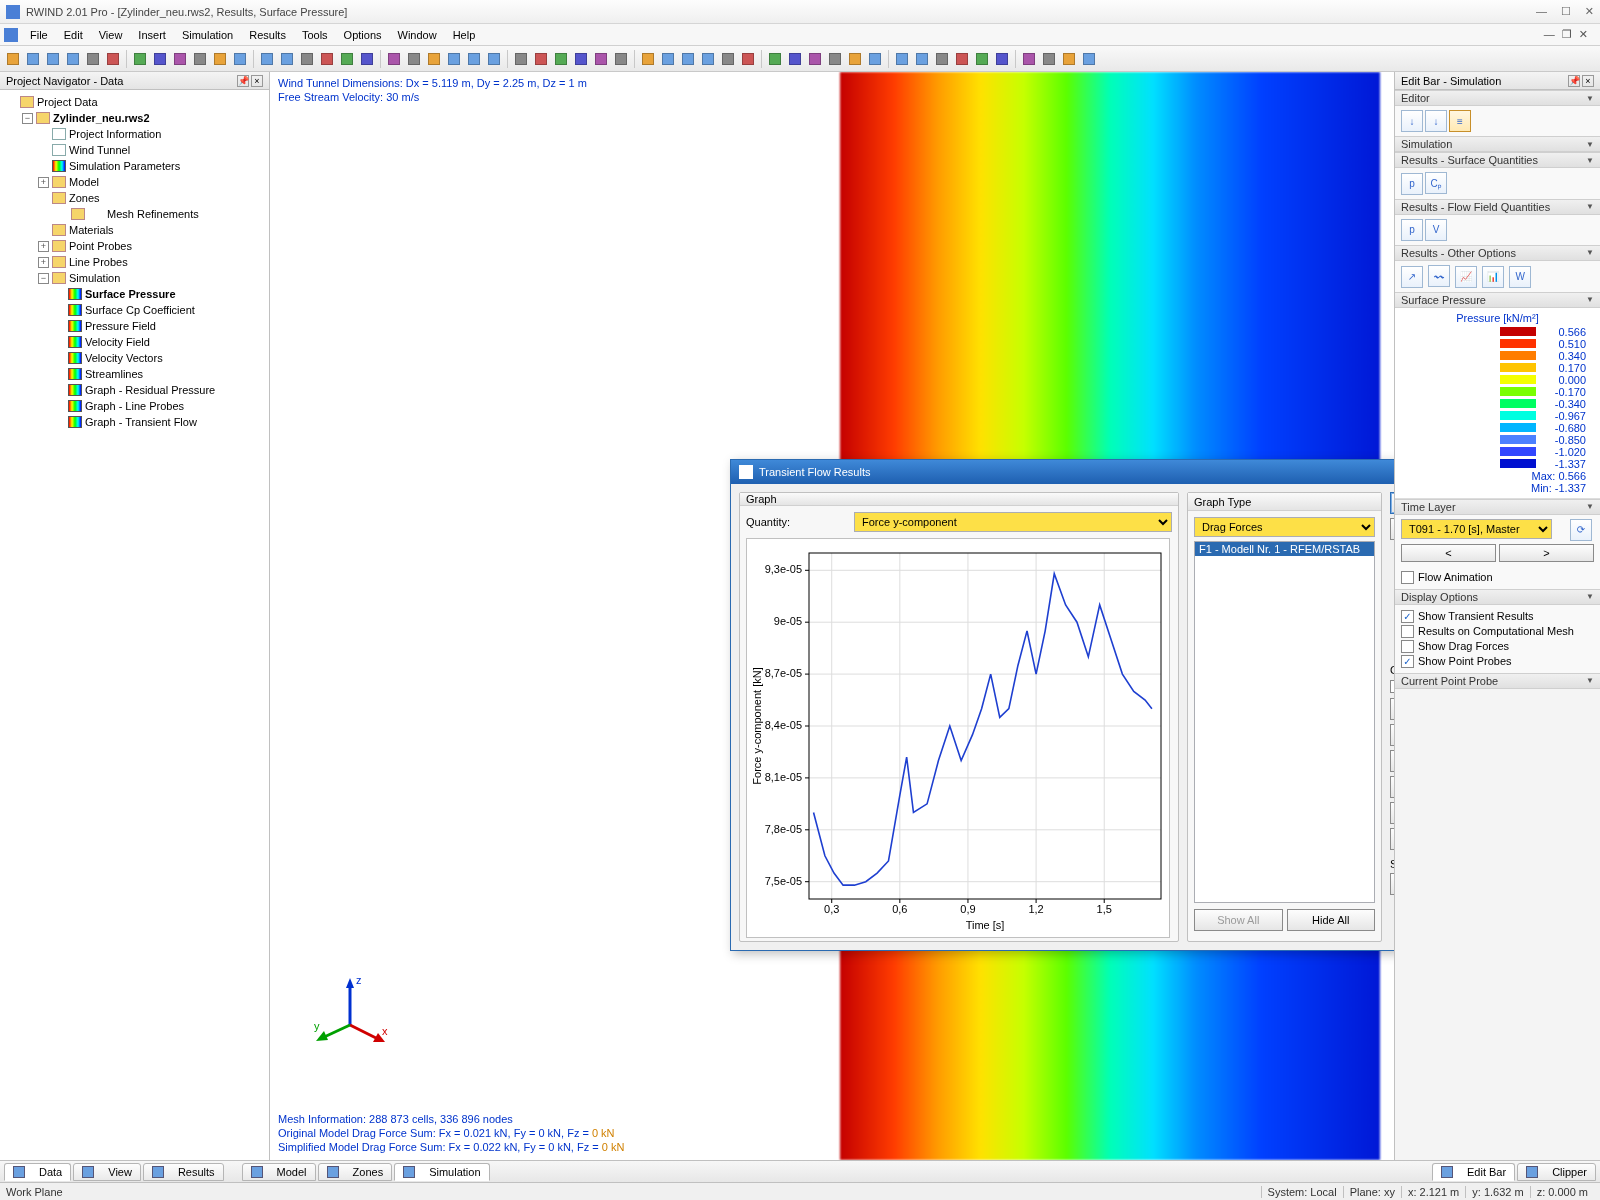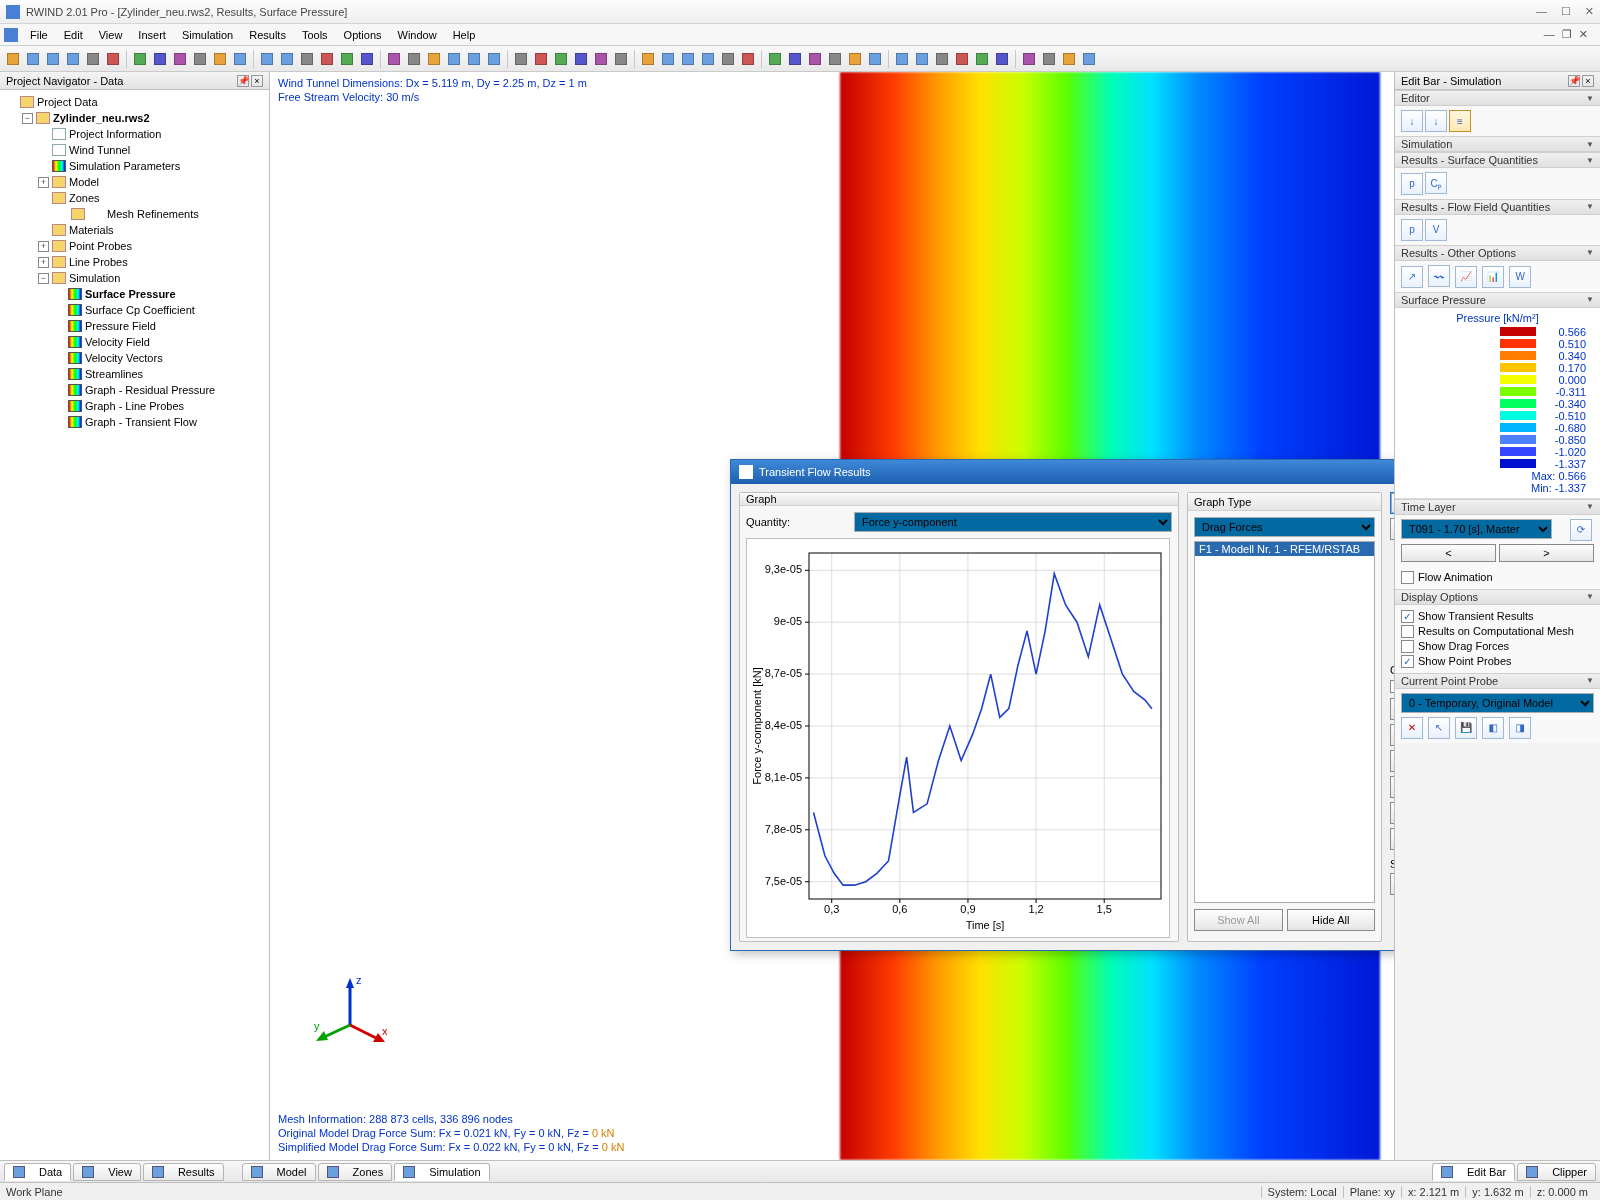--- a/index.html
+++ b/index.html
@@ -48,21 +48,21 @@
 .link-row { display: flex; align-items: center; gap: 4px; padding: 1px 0; color: #1a4fc2; }
 .link-row .li-ico { width: 14px; height: 14px; }
 
 .legend-box { padding: 4px 6px; background: #fff; border-bottom: 1px solid #ddd; }
 .legend-title { text-align: center; color: #0033cc; margin-bottom: 2px; }
 .legend-row { display: flex; align-items: center; gap: 6px; justify-content: flex-end; padding-right: 8px; }
 .legend-sw { width: 36px; height: 9px; }
 .legend-val { width: 44px; text-align: right; color: #0033cc; }
 .legend-mm { text-align: right; color: #0033cc; padding-right: 8px; }
 
-.sel { width: 100%; height: 20px; border: 1px solid #abadb3; background: #0369a1; padding: 0 3px; }
+.sel { width: 100%; height: 20px; border: 1px solid #abadb3; background: #fde047; padding: 0 3px; }
 .chk-row { display: flex; align-items: center; gap: 4px; padding: 1px 0; }
 .chk { width: 13px; height: 13px; border: 1px solid #888; background: #fff; display:inline-flex; align-items:center; justify-content:center; font-size:10px; color:#1a62c9; }
 
 .bottom-tabs { height: 22px; background: linear-gradient(#f7f7f7,#e7e7e7); border-top: 1px solid #c0c0c0; display: flex; align-items: center; }
 .bt-group { display: flex; gap: 2px; padding: 0 4px; }
 .bt-tab { padding: 2px 8px; border: 1px solid #b5b5b5; background: linear-gradient(#fdfdfd,#eaeaea); border-radius: 3px 3px 0 0; display: flex; align-items: center; gap: 14px; }
 .bt-tab.active { background: #fff; border-bottom-color: #fff; }
 .status-bar { height: 18px; background: #f0f0f0; border-top: 1px solid #c0c0c0; display: flex; align-items: center; padding: 0 6px; font-size: 11px; color:#333; }
 .status-bar .seg { border-left: 1px solid #c0c0c0; padding: 0 6px; }
 
@@ -578,29 +578,29 @@
           <div class="legend-row">
             <span class="legend-sw" style="background: rgb(255, 196, 0);"></span>
             <span class="legend-val">0.170</span>
           </div>
           <div class="legend-row">
             <span class="legend-sw" style="background: rgb(244, 255, 0);"></span>
             <span class="legend-val">0.000</span>
           </div>
           <div class="legend-row">
             <span class="legend-sw" style="background: rgb(121, 255, 0);"></span>
-            <span class="legend-val">-0.311</span>
+            <span class="legend-val">-0.170</span>
           </div>
           <div class="legend-row">
             <span class="legend-sw" style="background: rgb(0, 255, 97);"></span>
             <span class="legend-val">-0.340</span>
           </div>
           <div class="legend-row">
             <span class="legend-sw" style="background: rgb(0, 255, 224);"></span>
-            <span class="legend-val">-0.510</span>
+            <span class="legend-val">-0.967</span>
           </div>
           <div class="legend-row">
             <span class="legend-sw" style="background: rgb(0, 182, 255);"></span>
             <span class="legend-val">-0.680</span>
           </div>
           <div class="legend-row">
             <span class="legend-sw" style="background: rgb(75, 128, 255);"></span>
             <span class="legend-val">-0.850</span>
           </div>
           <div class="legend-row">
@@ -655,30 +655,20 @@
         <div class="chk-row">
           <span class="chk">✓</span>
           <span>Show Point Probes</span>
         </div>
       </div>
 
     <div class="sec-head">
         <span>Current Point Probe</span>
         <span class="tri">▼</span>
       </div>
-    <div class="sec-body">
-      <select class="sel"><option>0 - Temporary, Original Model</option></select>
-      <div style="margin-top:4px;">
-        <span class="sq-btn" style="color:#c00;">✕</span>
-        <span class="sq-btn">↖</span>
-        <span class="sq-btn">💾</span>
-        <span class="sq-btn">◧</span>
-        <span class="sq-btn">◨</span>
-      </div>
-    </div>
   </div>
 </div>
 
 <div class="bottom-tabs">
   <div class="bt-group" id="tabs-left">
       <div class="bt-tab active">
         <span style="width: 12px; height: 12px; background: rgb(106, 160, 224); border: 1px solid rgb(85, 85, 119);"></span>
         <span>Data</span>
       </div>
       <div class="bt-tab">

